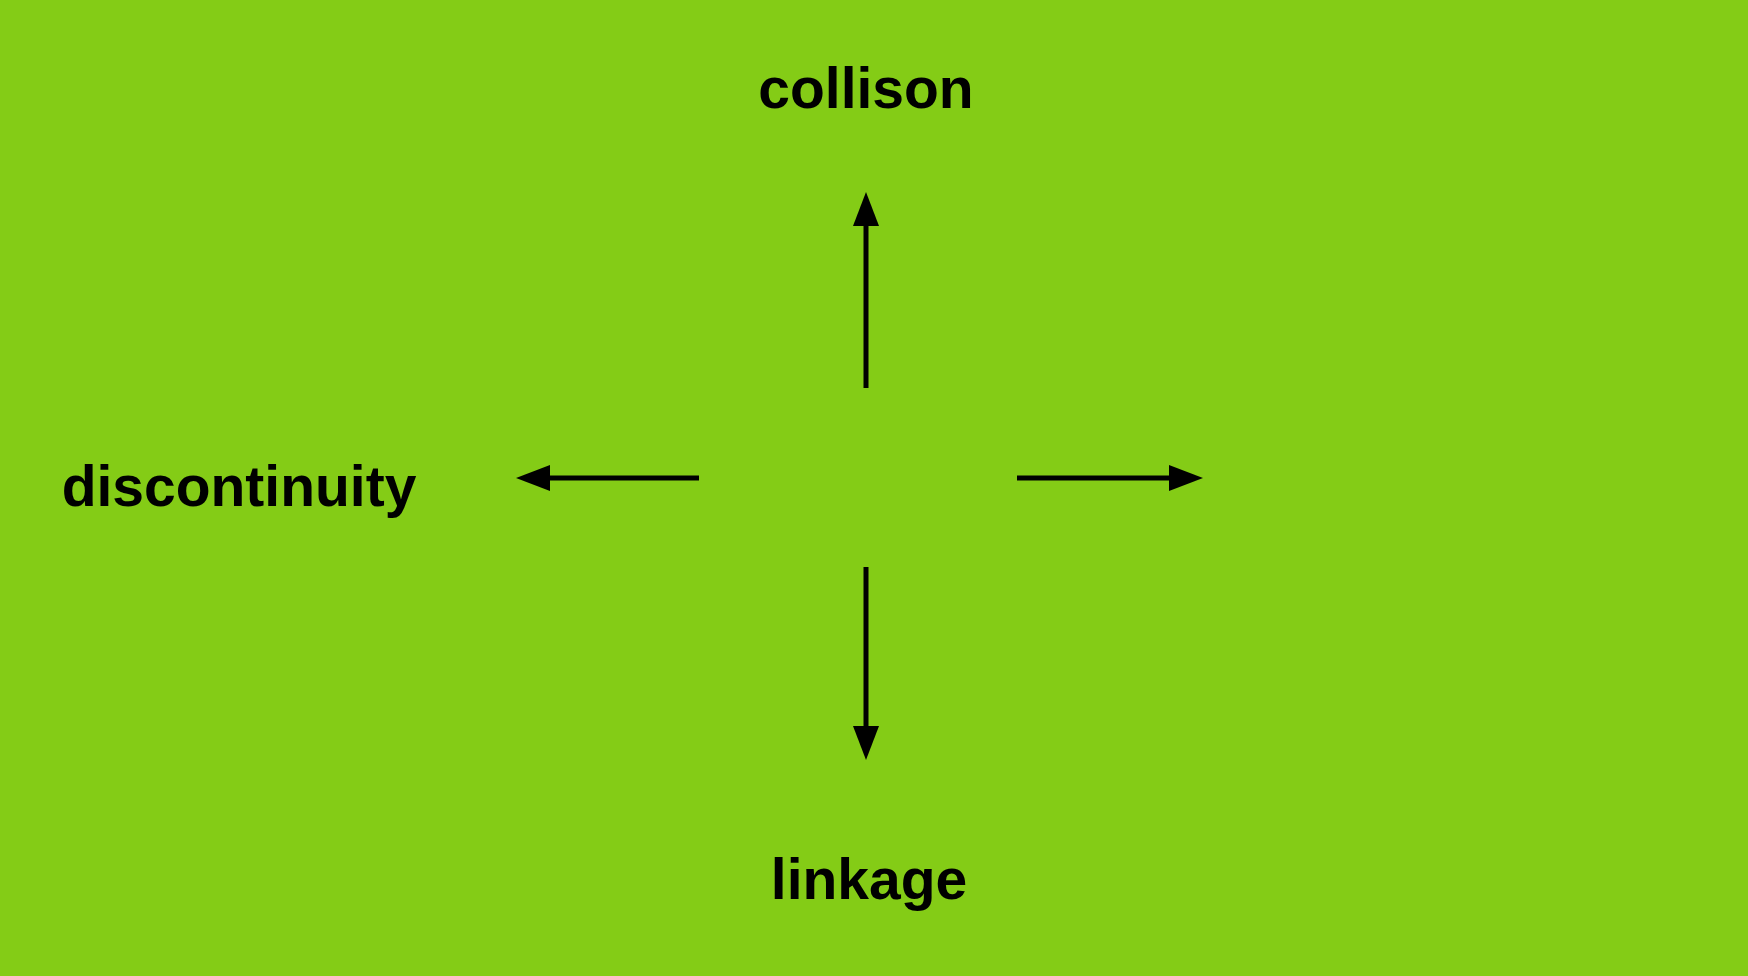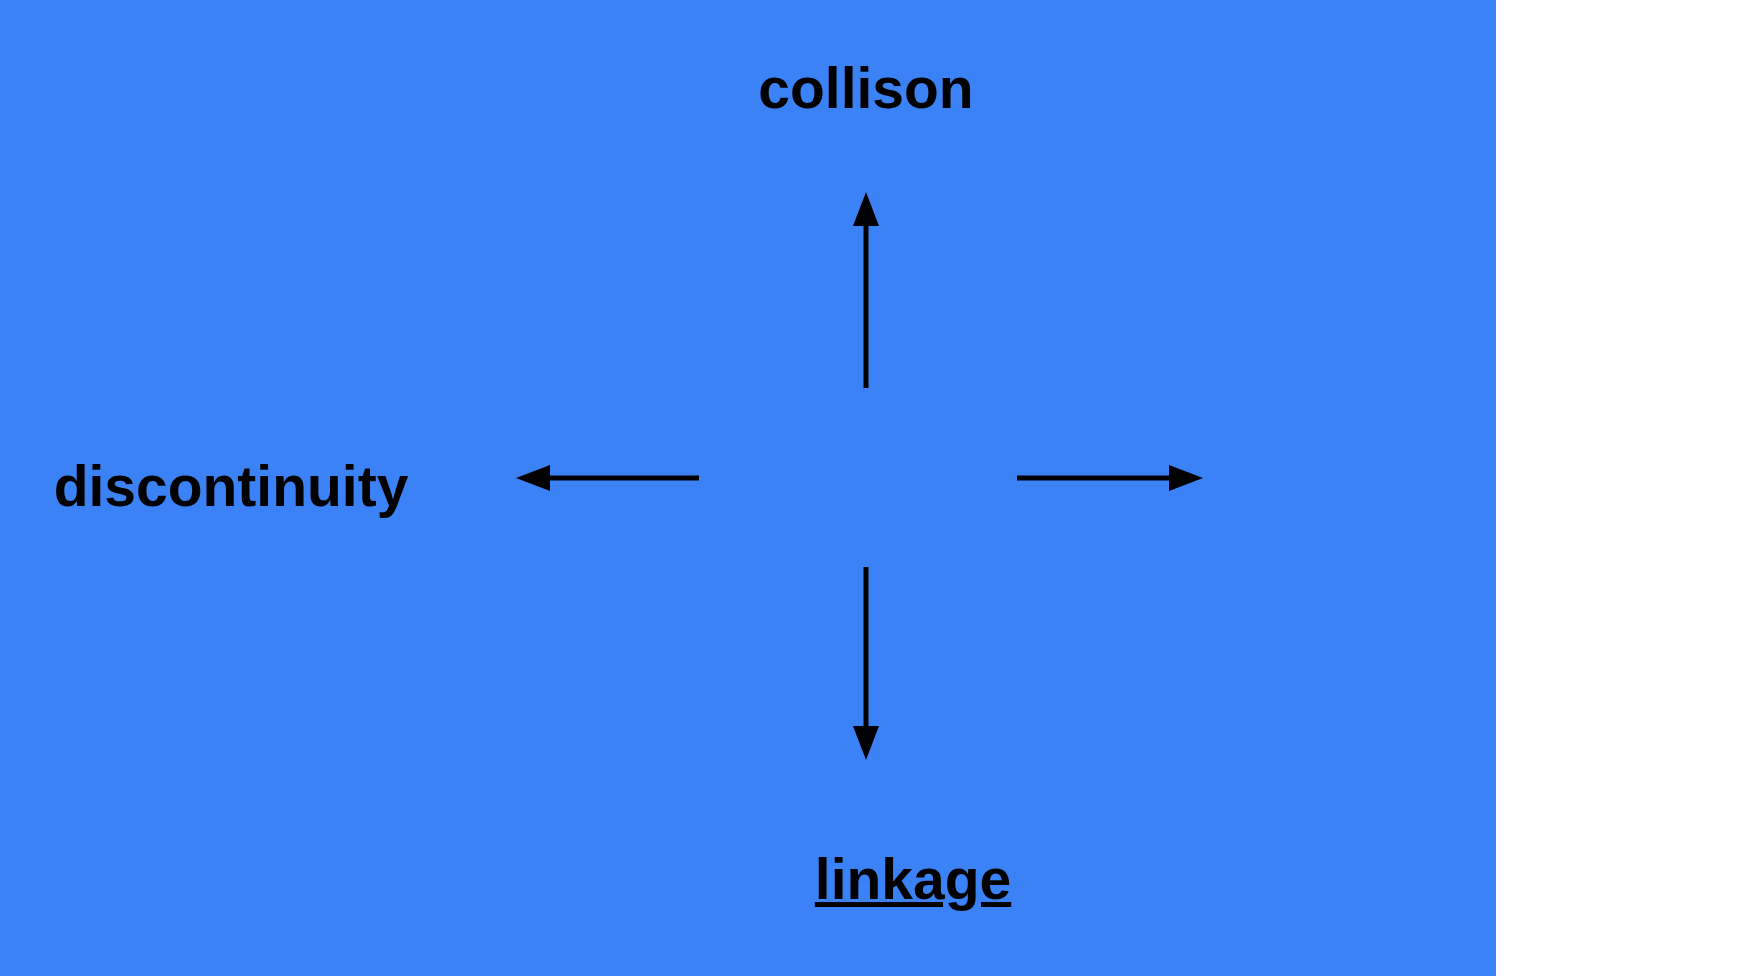--- a/index.html
+++ b/index.html
@@ -2,39 +2,39 @@
 <html><head>
 <meta charset="utf-8">
 <style>
   html, body {
     margin: 0;
     padding: 0;
     background: #ffffff;
   }
   .canvas {
     position: relative;
-    width: 1496px;
+    width: 1748px;
     height: 976px;
-    background: #3b82f6;
+    background: #84cc16;
     overflow: hidden;
     font-family: "Liberation Sans", "DejaVu Sans", sans-serif;
   }
   .diagram-label {
     position: absolute;
     font-weight: 700;
     font-size: 57px;
     line-height: 1.15;
     color: #000000;
     white-space: nowrap;
     transform: translateX(-50%);
   }
   .label-top    { left: 866px;  top: 56px;  }
-  .label-left   { left: 231px;  top: 454px; }
+  .label-left   { left: 239px;  top: 454px; }
   .label-right  { left: 1441px; top: 452px; }
-  .label-bottom { left: 913px;  top: 847px; text-decoration: underline; }
+  .label-bottom { left: 869px;  top: 847px; }
   .arrows-svg {
     position: absolute;
     left: 0;
     top: 0;
     width: 1748px;
     height: 976px;
   }
   .arrow-line {
     stroke: #000000;
     stroke-width: 5;

